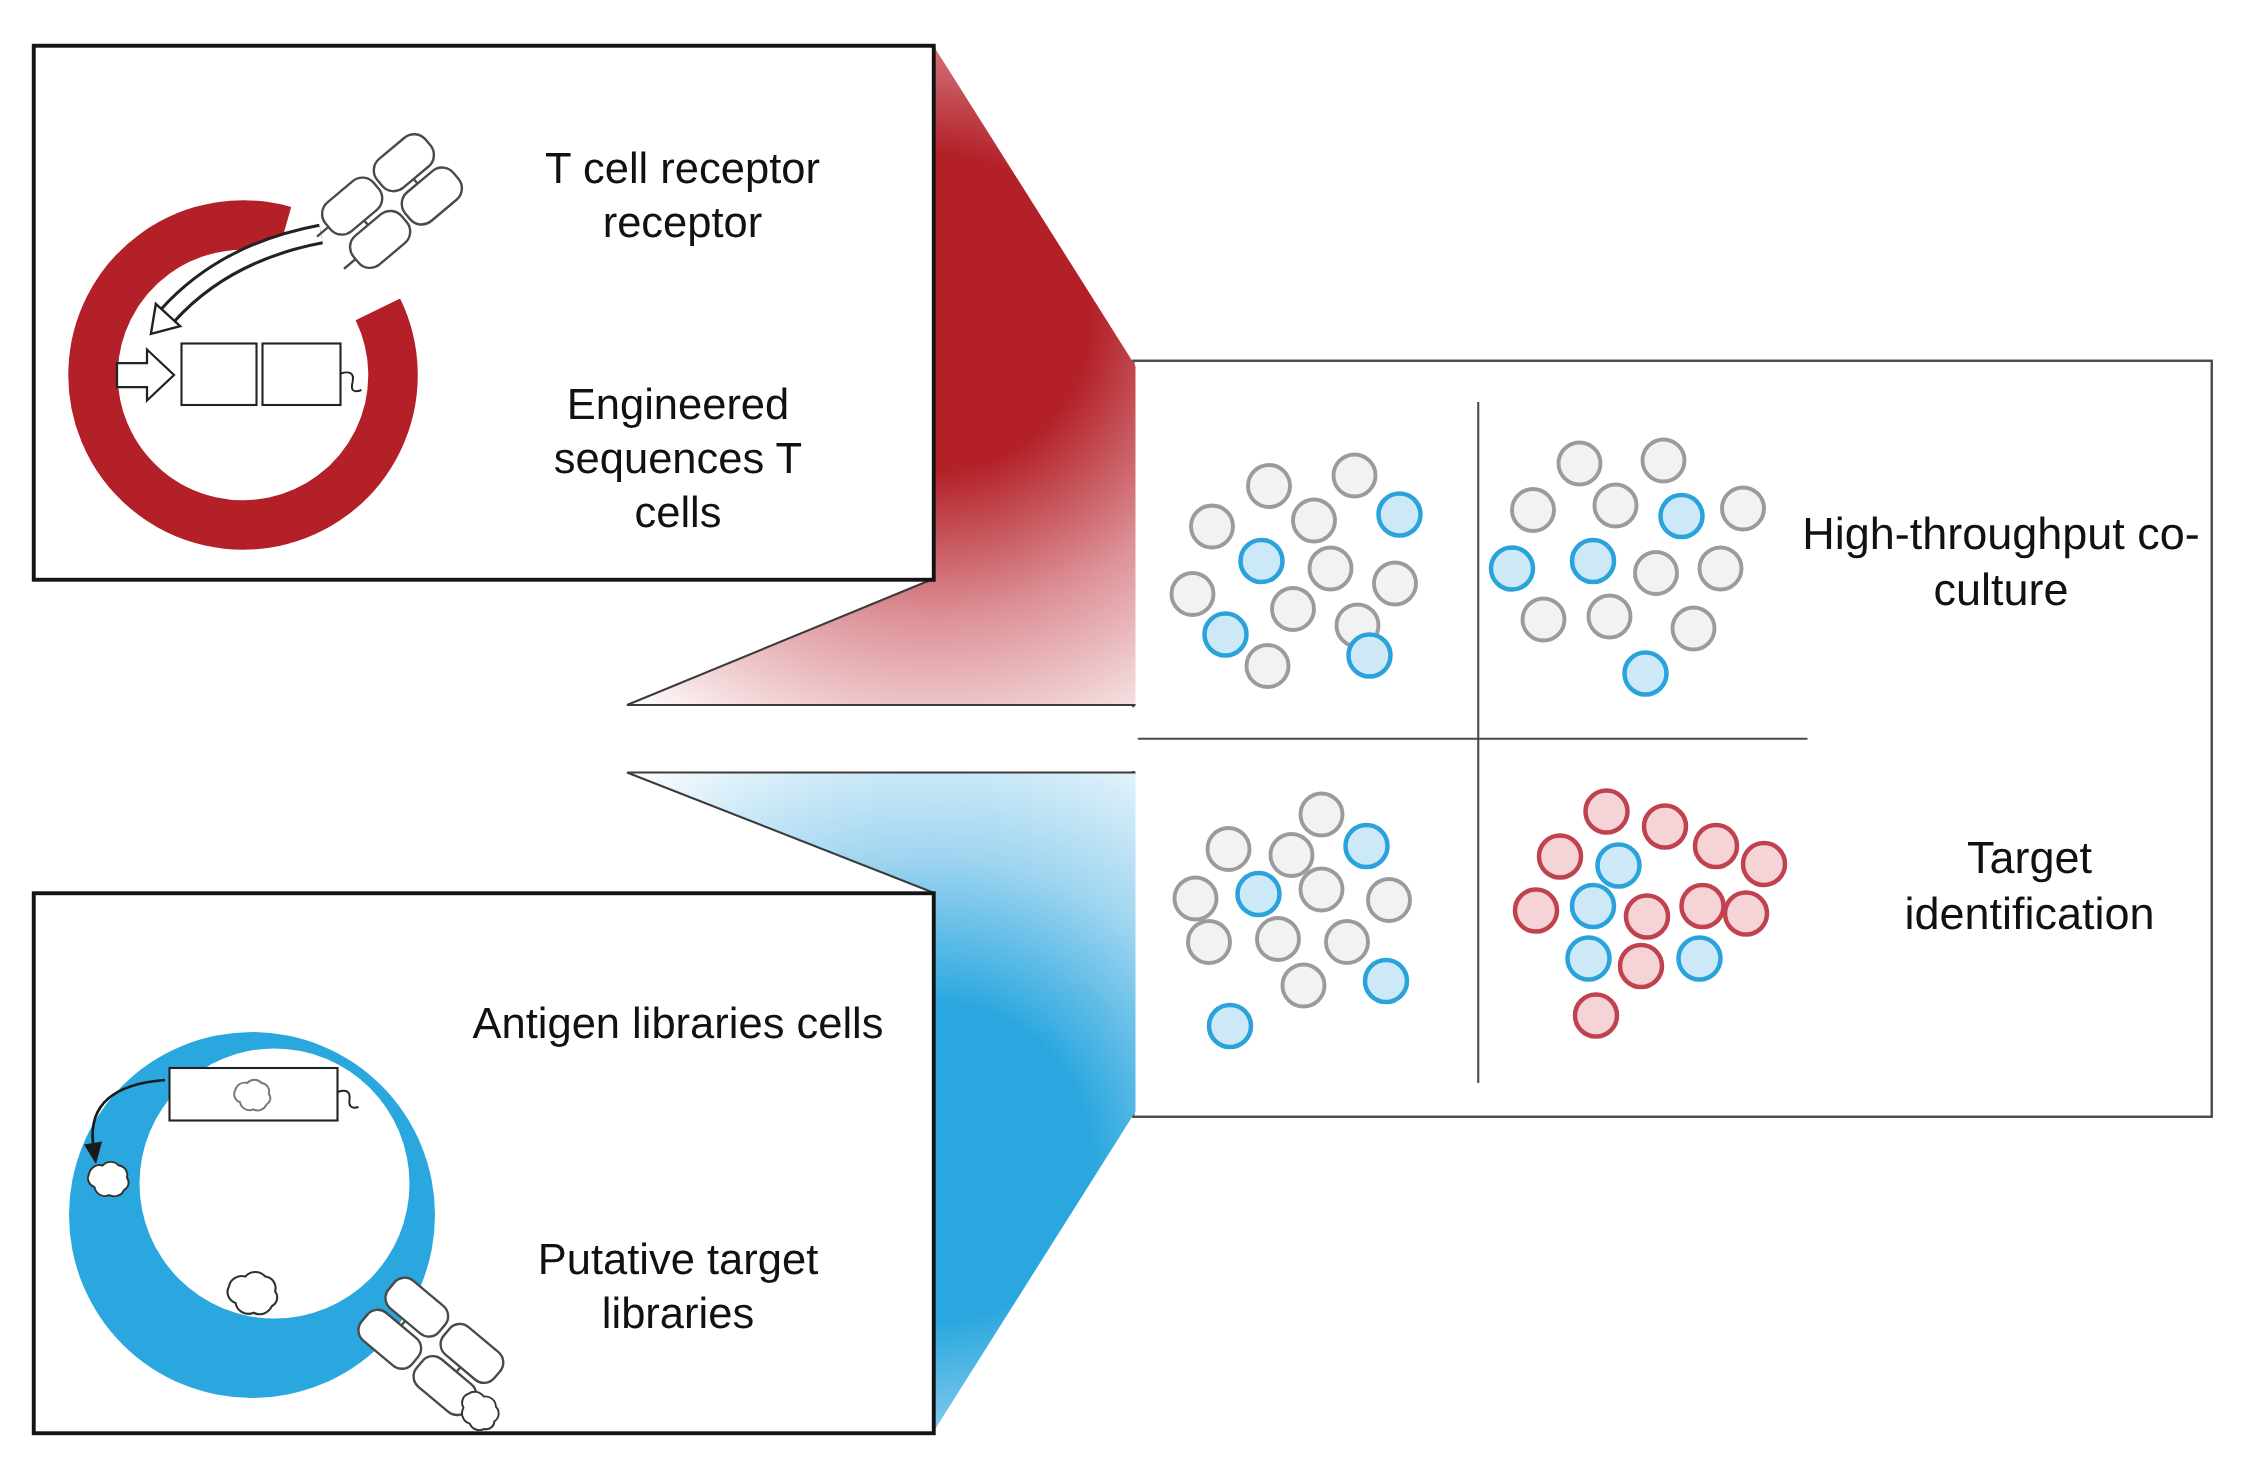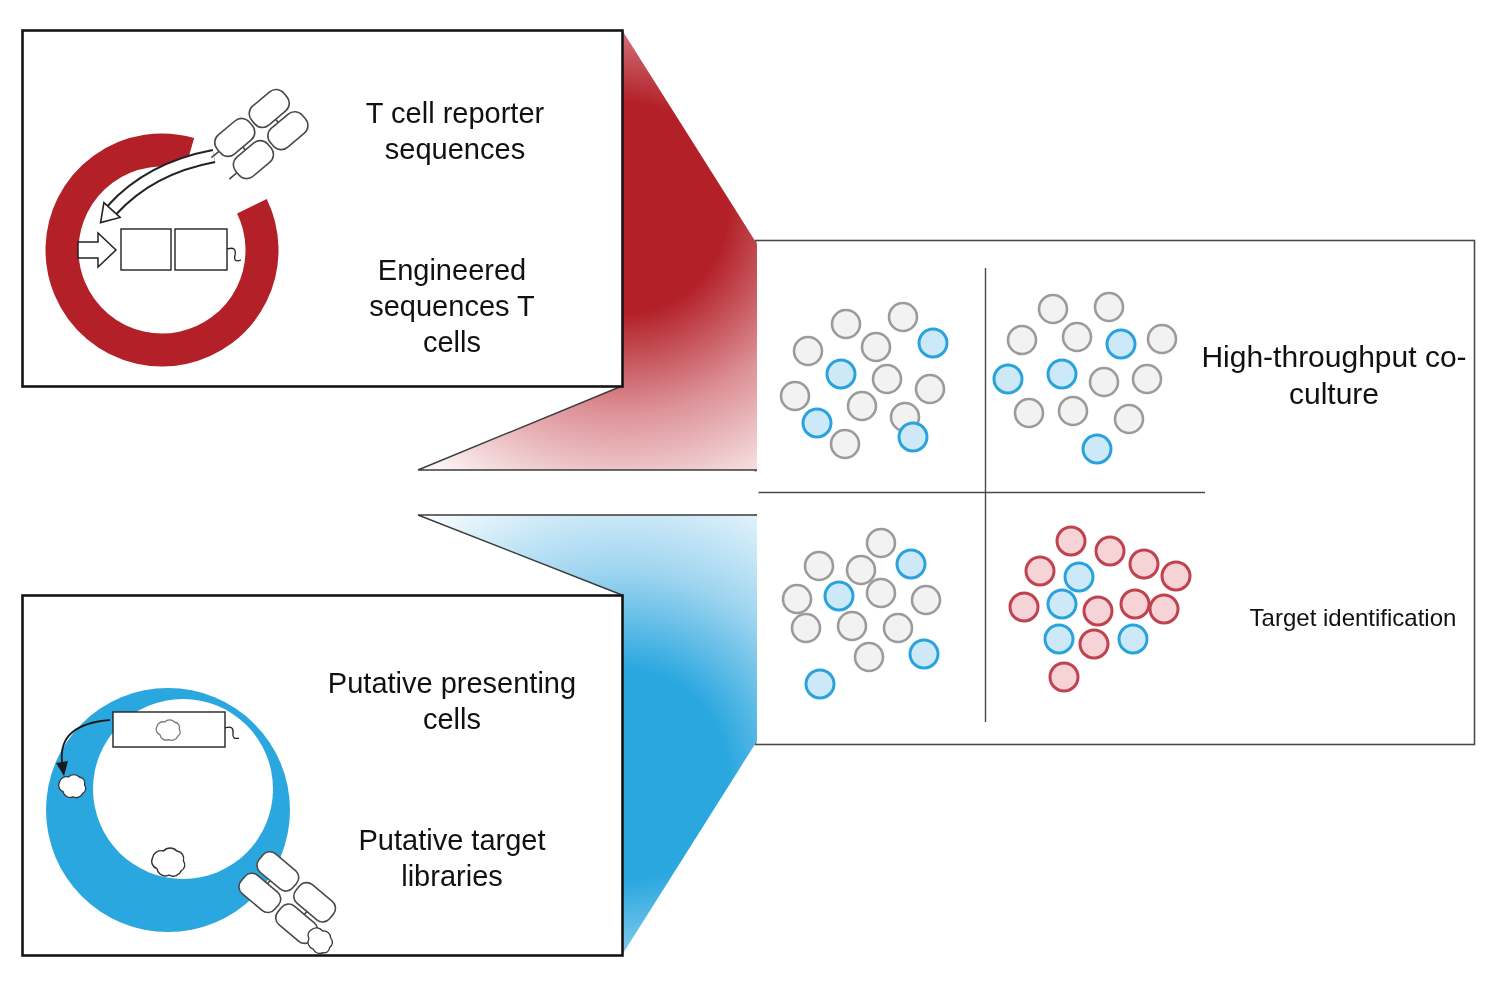--- a/index.html
+++ b/index.html
@@ -17,21 +17,21 @@
     color:#111111;
     font-size:29px;
     line-height:1.24;
     font-weight:400;
   }
   .lbl-tcr{left:340px;top:96px;width:230px;}
   .lbl-eng{left:337px;top:253px;width:230px;}
   .lbl-apc{left:312px;top:666px;width:280px;}
   .lbl-put{left:337px;top:823px;width:230px;}
   .lbl-htc{left:1198px;top:338px;width:272px;font-size:30px;}
-  .lbl-tid{left:1247px;top:603px;width:212px;font-size:24px;}
+  .lbl-tid{left:1247px;top:554px;width:212px;font-size:30px;}
 </style>
 </head>
 <body>
 
 <div id="stage">
 
   <svg id="diagram-svg" width="1500" height="985" viewBox="0 0 1500 985" xmlns="http://www.w3.org/2000/svg">
     <defs>
       <radialGradient id="redBeam" gradientUnits="userSpaceOnUse" cx="622" cy="208" r="330">
         <stop offset="0" stop-color="#b32028"></stop>
@@ -179,19 +179,19 @@
           <circle cx="1135" cy="604" r="14" fill="#f6d3d6" stroke="#c0424e" stroke-width="3"></circle>
           <circle cx="1164" cy="609" r="14" fill="#f6d3d6" stroke="#c0424e" stroke-width="3"></circle>
           <circle cx="1059" cy="639" r="14" fill="#cde9f8" stroke="#2aa3dc" stroke-width="3"></circle>
           <circle cx="1094" cy="644" r="14" fill="#f6d3d6" stroke="#c0424e" stroke-width="3"></circle>
           <circle cx="1133" cy="639" r="14" fill="#cde9f8" stroke="#2aa3dc" stroke-width="3"></circle>
           <circle cx="1064" cy="677" r="14" fill="#f6d3d6" stroke="#c0424e" stroke-width="3"></circle>
         </g>
       </g>
   </svg>
 
-  <div class="dlabel lbl-tcr">T cell reporter sequences</div>
+  <div class="dlabel lbl-tcr">T cell receptor receptor</div>
   <div class="dlabel lbl-eng">Engineered sequences T cells</div>
-  <div class="dlabel lbl-apc">Putative presenting cells</div>
+  <div class="dlabel lbl-apc">Antigen libraries cells</div>
   <div class="dlabel lbl-htc">High-throughput co-culture</div>
   <div class="dlabel lbl-put">Putative target libraries</div>
   <div class="dlabel lbl-tid">Target identification</div>
 </div>
 
 </body></html>

